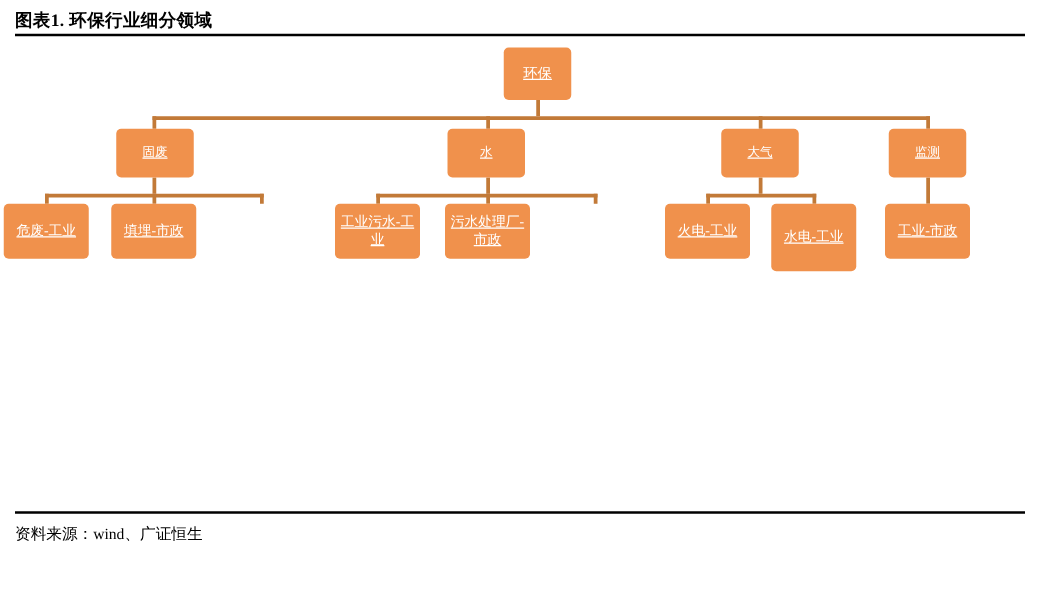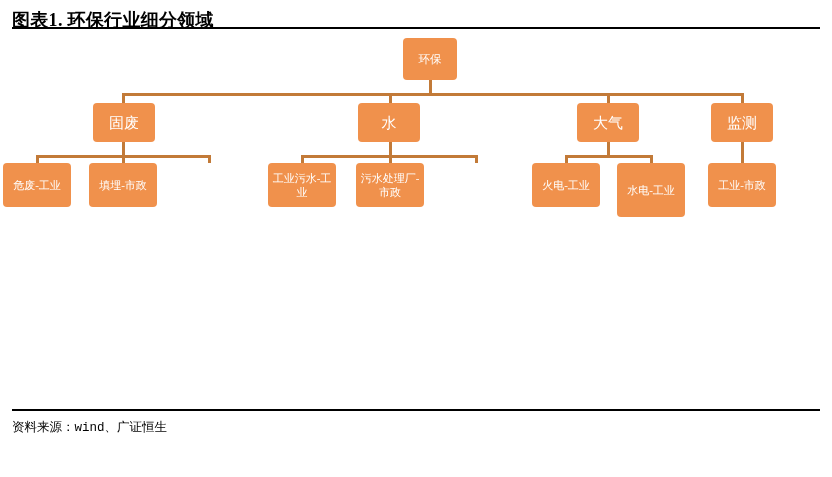--- a/index.html
+++ b/index.html
@@ -16,21 +16,21 @@
     position: relative;
   }
 
   
   .figure-title {
     position: absolute;
     left: 12px;
     top: 8px;
     font-family: "Liberation Serif", "DejaVu Serif", serif;
     font-weight: bold;
-    font-size: 18px;
+    font-size: 14px;
     letter-spacing: 0.3px;
     white-space: nowrap;
   }
   .rule-top {
     position: absolute;
     left: 12px;
     top: 27px;
     width: 808px;
     height: 2px;
     background: #000000;
@@ -40,21 +40,21 @@
     left: 12px;
     top: 409px;
     width: 808px;
     height: 2px;
     background: #000000;
   }
   .source-note {
     position: absolute;
     left: 12px;
     top: 419px;
-    font-family: Liberation Mono, monospace;
+    font-family: Liberation Serif, serif;
     font-size: 12.5px;
     white-space: nowrap;
   }
 
   
   .chart-area {
     position: absolute;
     left: 0;
     top: 30px;
     width: 832px;
@@ -70,23 +70,24 @@
     font-family: "Liberation Serif", "DejaVu Serif", serif;
     font-size: 11px;
     line-height: 14px;
     text-align: center;
     display: flex;
     align-items: center;
     justify-content: center;
     box-sizing: border-box;
     padding: 15px 3px;
     word-break: break-all;
+    text-decoration: underline;
   }
   .node-root   { font-size: 11.5px; }
-  .node-level2 { font-size: 15px; }
+  .node-level2 { font-size: 10px; }
   .node-leaf   { font-size: 11px; }
 
   
   .conn {
     position: absolute;
     background: #C27A38;
   }
   .conn-v { width: 3px; }
   .conn-h { height: 3px; }
 </style>

